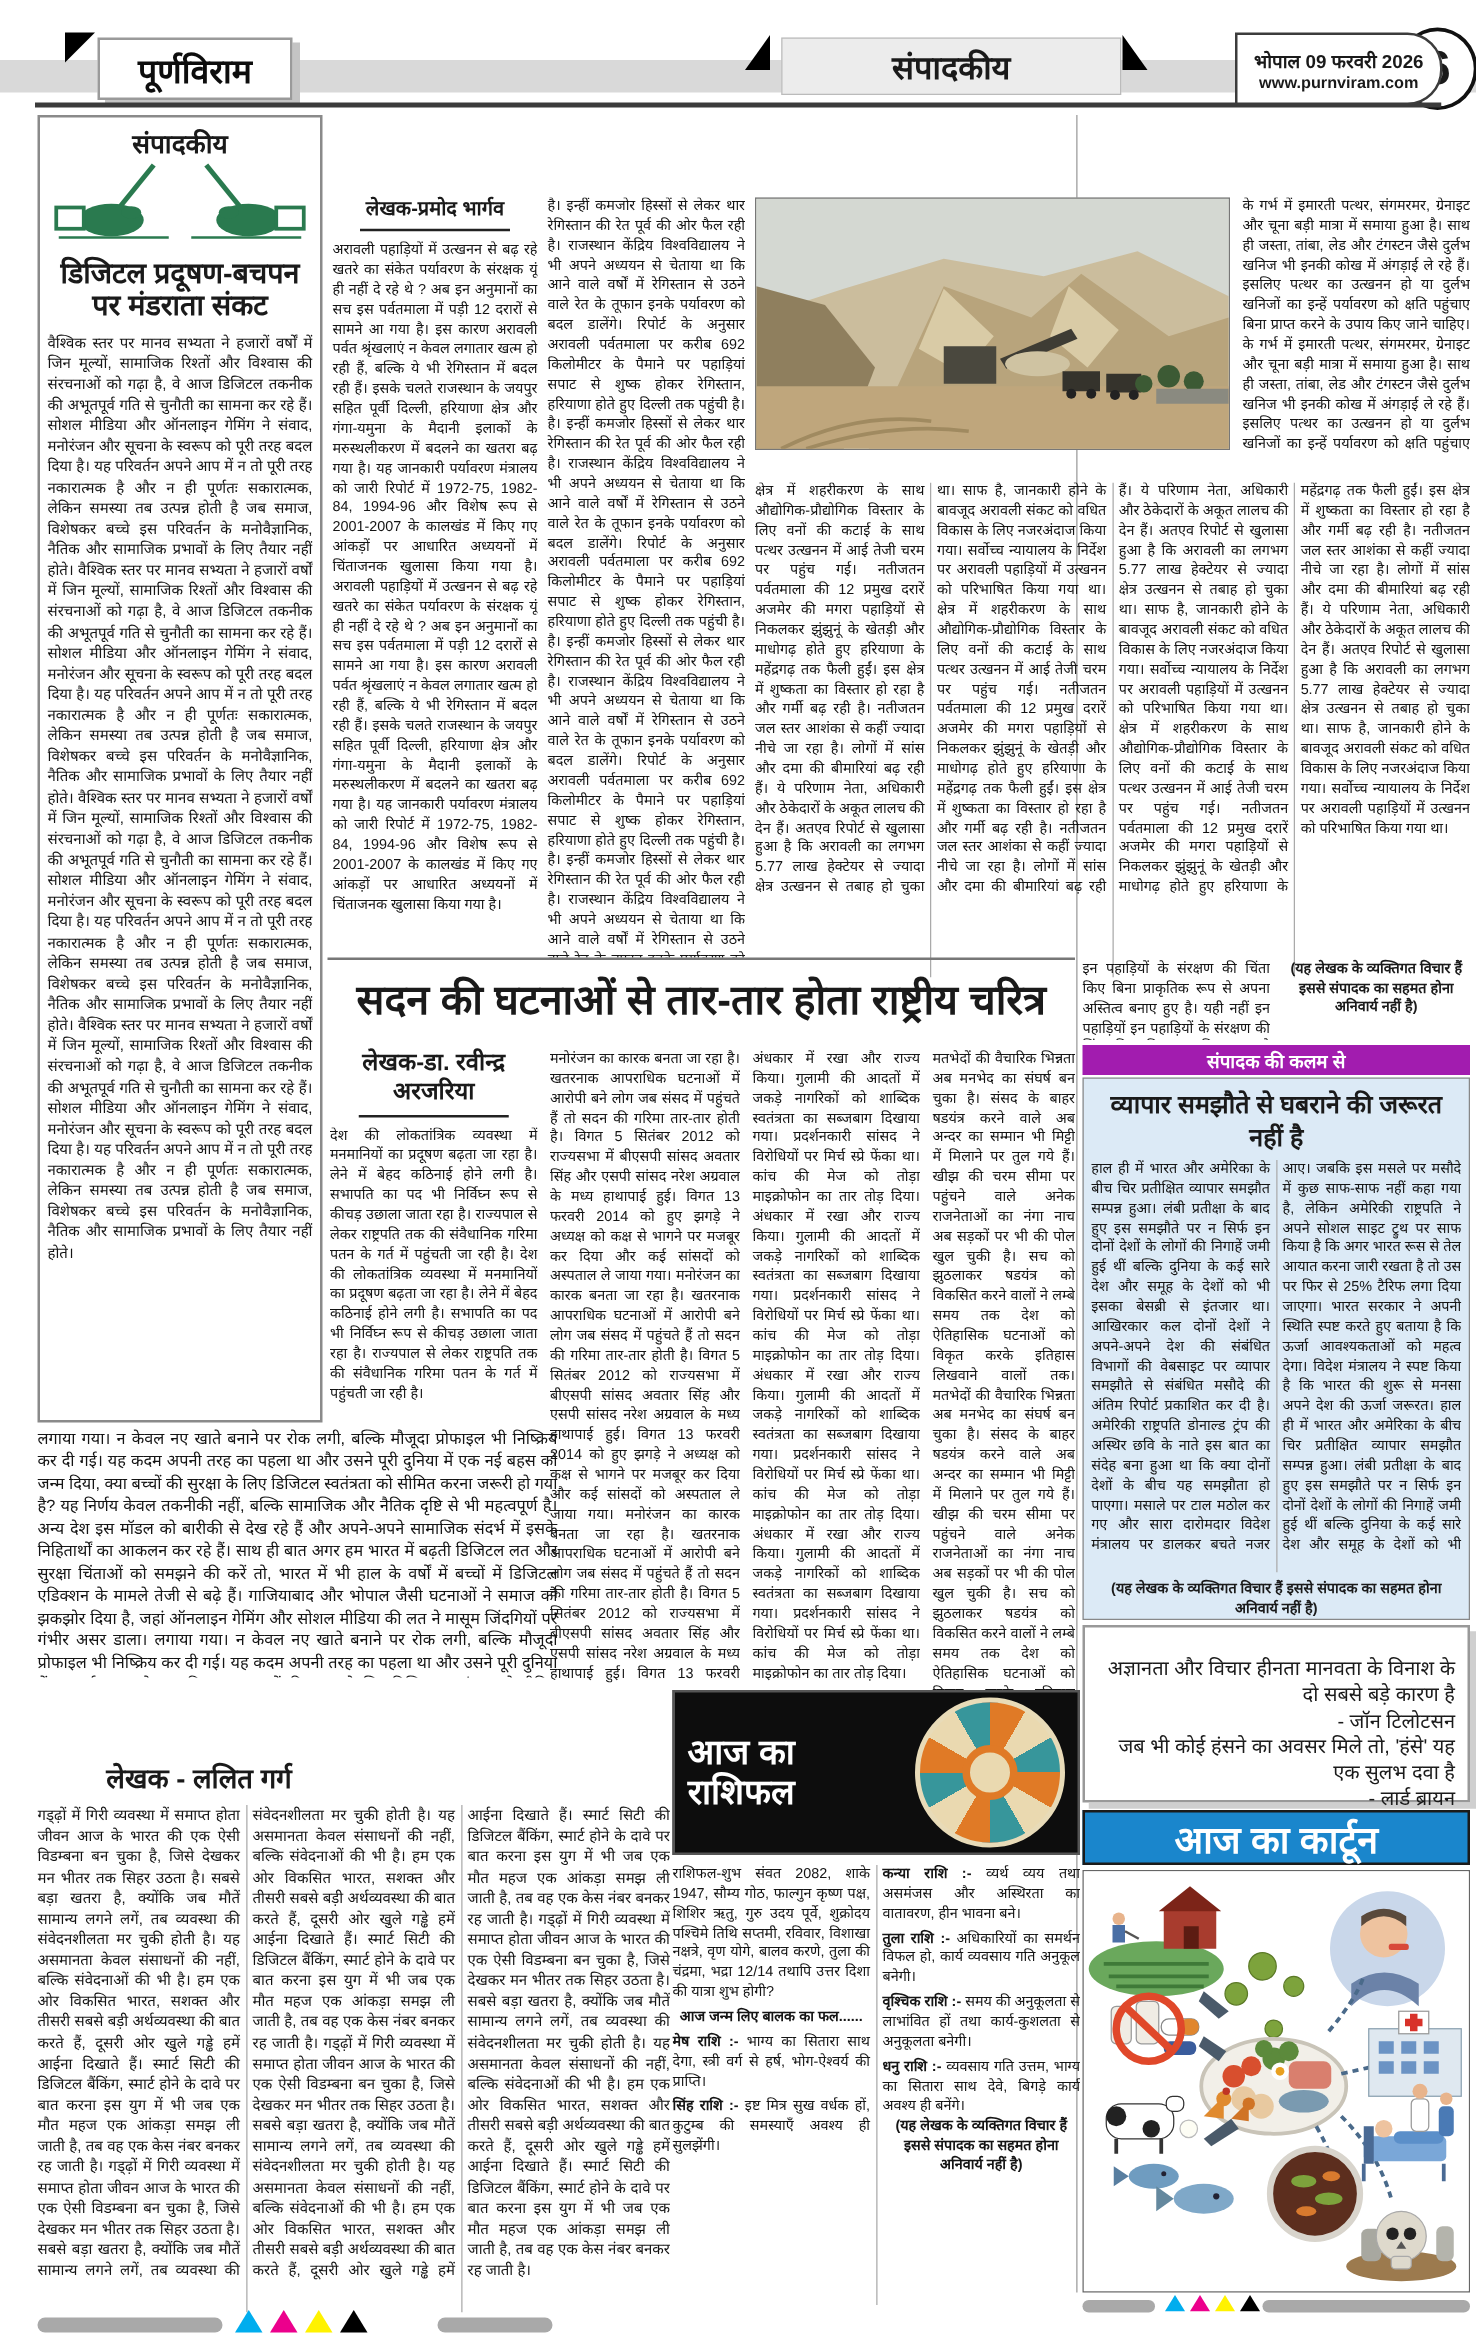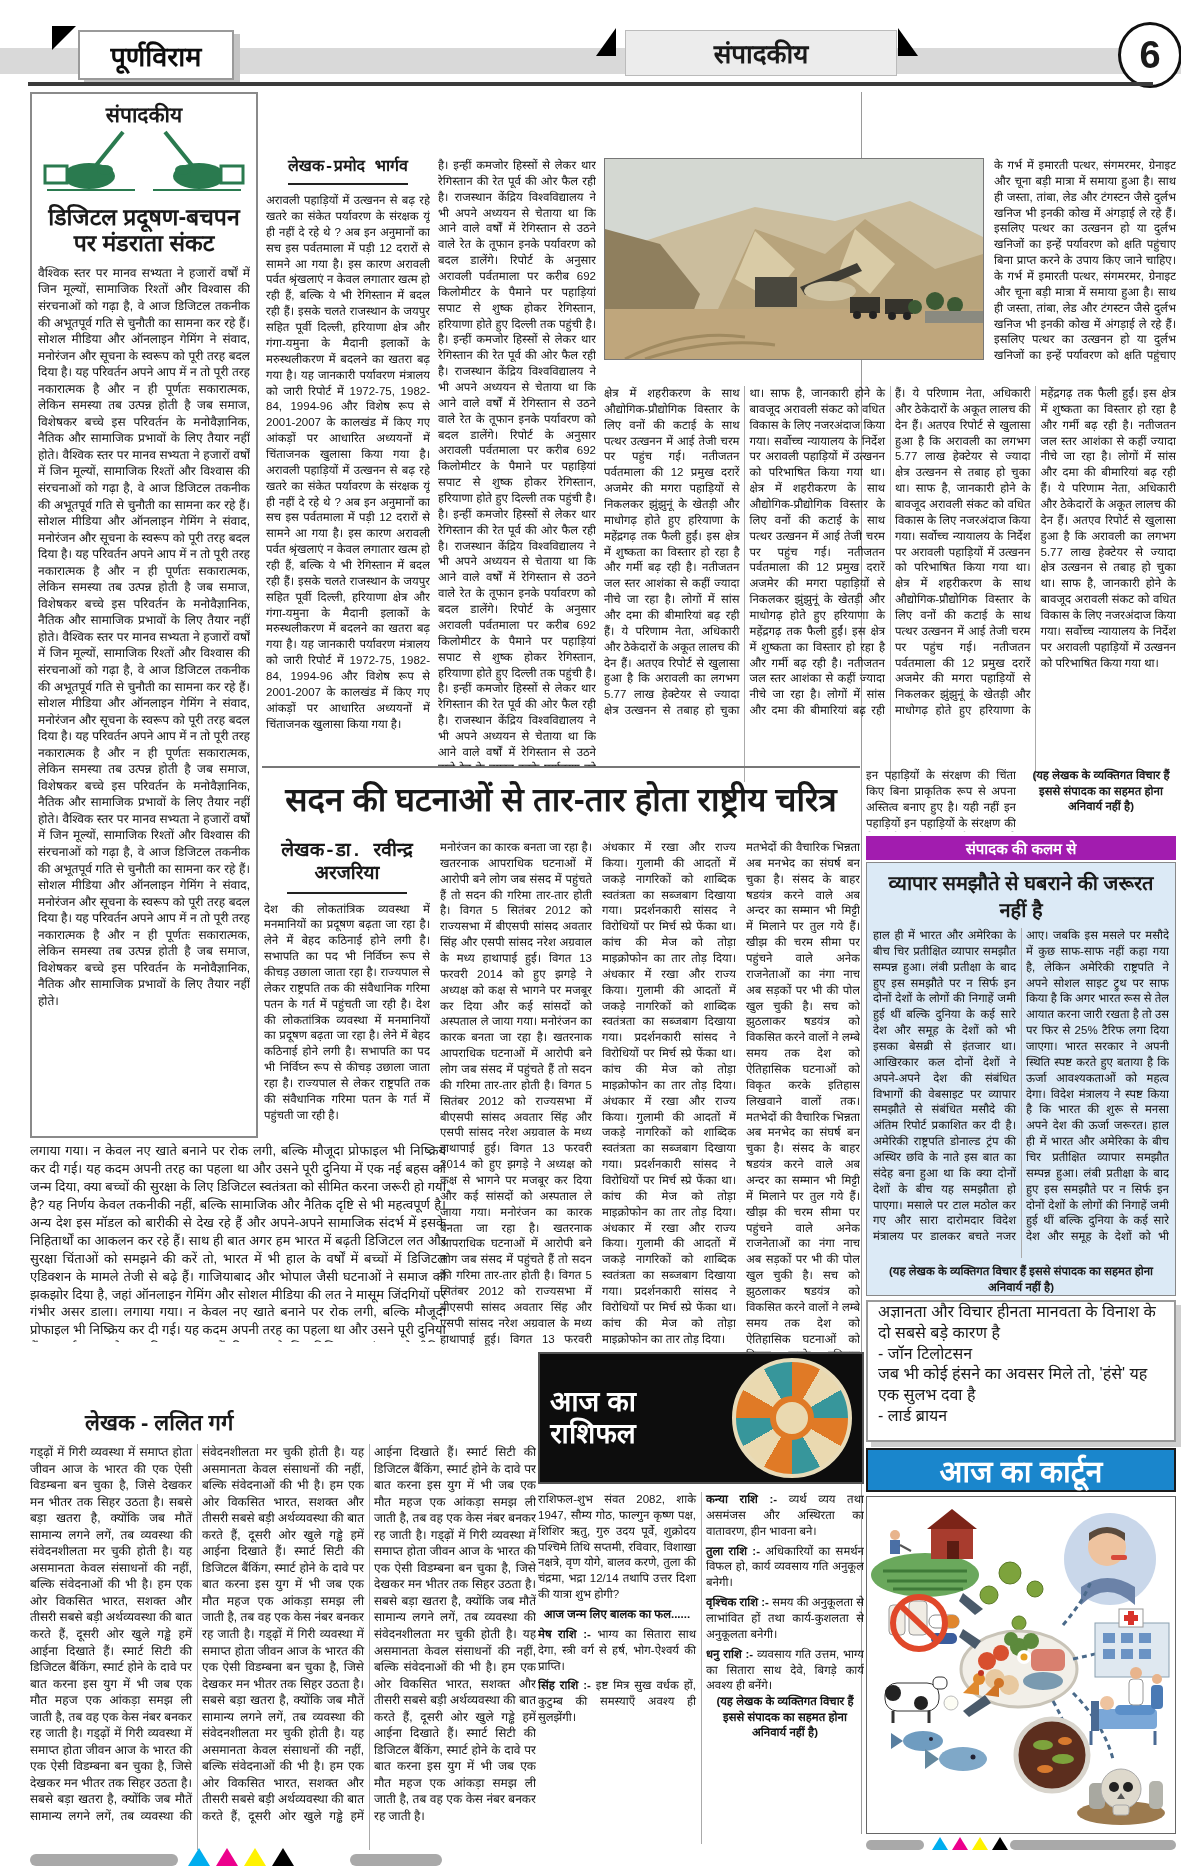--- a/index.html
+++ b/index.html
@@ -25,33 +25,33 @@
   .dateline{font-size:15px;font-weight:bold;}
   .urlline{font-size:13px;font-weight:bold;}
   .pagenum{left:1118px;top:22px;width:58px;height:60px;border:3px solid #111;border-radius:50%;
            display:flex;align-items:center;justify-content:center;font-size:38px;font-weight:bold;background:#fff;}
   .toprule{left:28px;top:82px;width:1125px;height:4px;background:#3b3b3b;}
   
   .edbox{left:30px;top:92px;width:228px;height:1046px;border:2px solid #8a8a8a;box-sizing:border-box;padding:6px;}
   .edlabel{font-size:21px;font-weight:bold;text-align:center;}
   .edhead{font-size:23px;line-height:1.15;font-weight:bold;text-align:center;margin:6px 0 8px 0;}
   .vl{background:#9a9a9a;width:1px;}
-  .byline{font-weight:bold;text-align:center;font-size:16px;line-height:1.2;font-family:Liberation Mono, monospace;}
+  .byline{font-weight:bold;text-align:center;font-size:16px;line-height:1.2;}
   .byrule{width:120px;height:2px;background:#222;margin:6px auto 8px auto;}
   .mainhead{left:250px;top:94px;width:920px;height:58px;font-size:42px;font-weight:bold;text-align:center;}
   .photo{border:1px solid #777;box-sizing:border-box;background:#d4d8d4;}
   .divid{background:#777;}
   .sadanhead{font-size:33px;font-weight:bold;text-align:center;}
   .disc{font-weight:bold;text-align:center;font-size:11.5px;line-height:1.35;}
   .redbanner{background:#a21caf;color:#fff;font-weight:bold;font-size:15px;display:flex;
              align-items:center;justify-content:center;}
   .bluebox{background:#dceaf6;border:1px solid #888;box-sizing:border-box;padding:6px;}
   .bluehead{font-size:20px;font-weight:bold;text-align:center;margin-bottom:5px;}
-  .quotebox{border:2px solid #999;box-shadow:5px 5px 0 #cfcfcf;box-sizing:border-box;padding:0 10px;
-            font-size:16px;line-height:1.3;}
+  .quotebox{border:2px solid #999;box-shadow:5px 5px 0 #cfcfcf;box-sizing:border-box;padding:24px 10px;
+            font-size:16px;line-height:1.3;text-align:right;}
   .cartbanner{background:#1a86cc;border:2px solid #1b1b1b;color:#fff;font-weight:bold;font-size:30px;
               display:flex;align-items:center;justify-content:center;box-sizing:border-box;}
   .cartbox{border:1px solid #666;box-sizing:border-box;background:#fff;}
   .pothead{font-size:30px;font-weight:bold;text-align:center;}
   .pobyline{font-size:22px;font-weight:bold;margin-left:47px;}
   .horobox{background:#0d0d0d;border:2px solid #555;box-sizing:border-box;display:flex;
            align-items:center;justify-content:space-between;padding:4px 10px;}
   .horotitle{color:#fff;font-weight:bold;font-size:28px;line-height:1.15;text-align:center;}
   .wheel{width:112px;height:112px;border-radius:50%;border:4px solid #e8dbb8;position:relative;
          background:conic-gradient(#e07a26 0 30deg,#ead9b0 30deg 60deg,#37969b 60deg 90deg,
@@ -72,20 +72,24 @@
 <body>
 
 <div class="page">
 
   <div class="abs band"></div>
   <div class="abs tri-dl" style="left:52px;top:26px;"></div>
   <div class="abs masthead">पूर्णविराम</div>
   <div class="abs tri-ur" style="left:596px;top:28px;"></div>
   <div class="abs secbox">संपादकीय</div>
   <div class="abs tri-ul" style="left:898px;top:28px;"></div>
+  <div class="abs datebox">
+    <div class="dateline">भोपाल 09 फरवरी 2026</div>
+    <div class="urlline">www.purnviram.com</div>
+  </div>
   <div class="abs pagenum">6</div>
   <div class="abs toprule"></div>
 
   <div class="abs vl" style="left:861px;top:92px;height:1742px;"></div>
 
   <div class="abs edbox">
     <div class="edlabel">संपादकीय</div>
     <div style="text-align:center;">
       <svg width="210" height="66" viewBox="0 0 210 66">
         <line x1="84" y1="4" x2="50" y2="46" stroke="#2a7a4f" stroke-width="4"></line>

